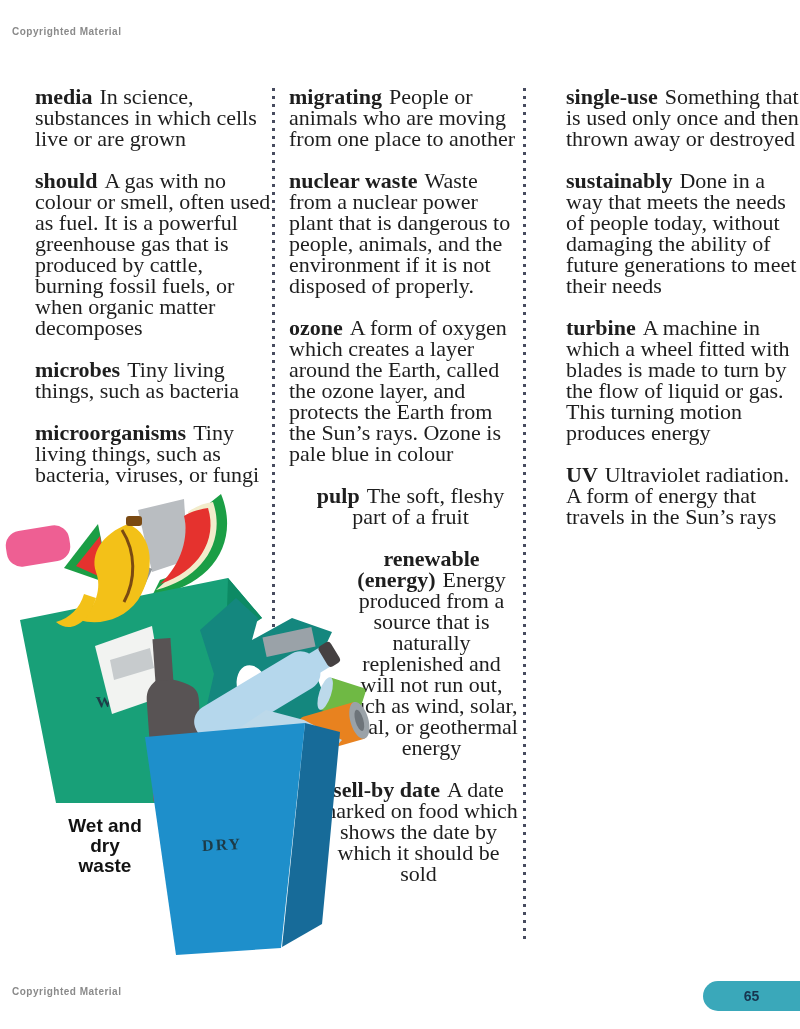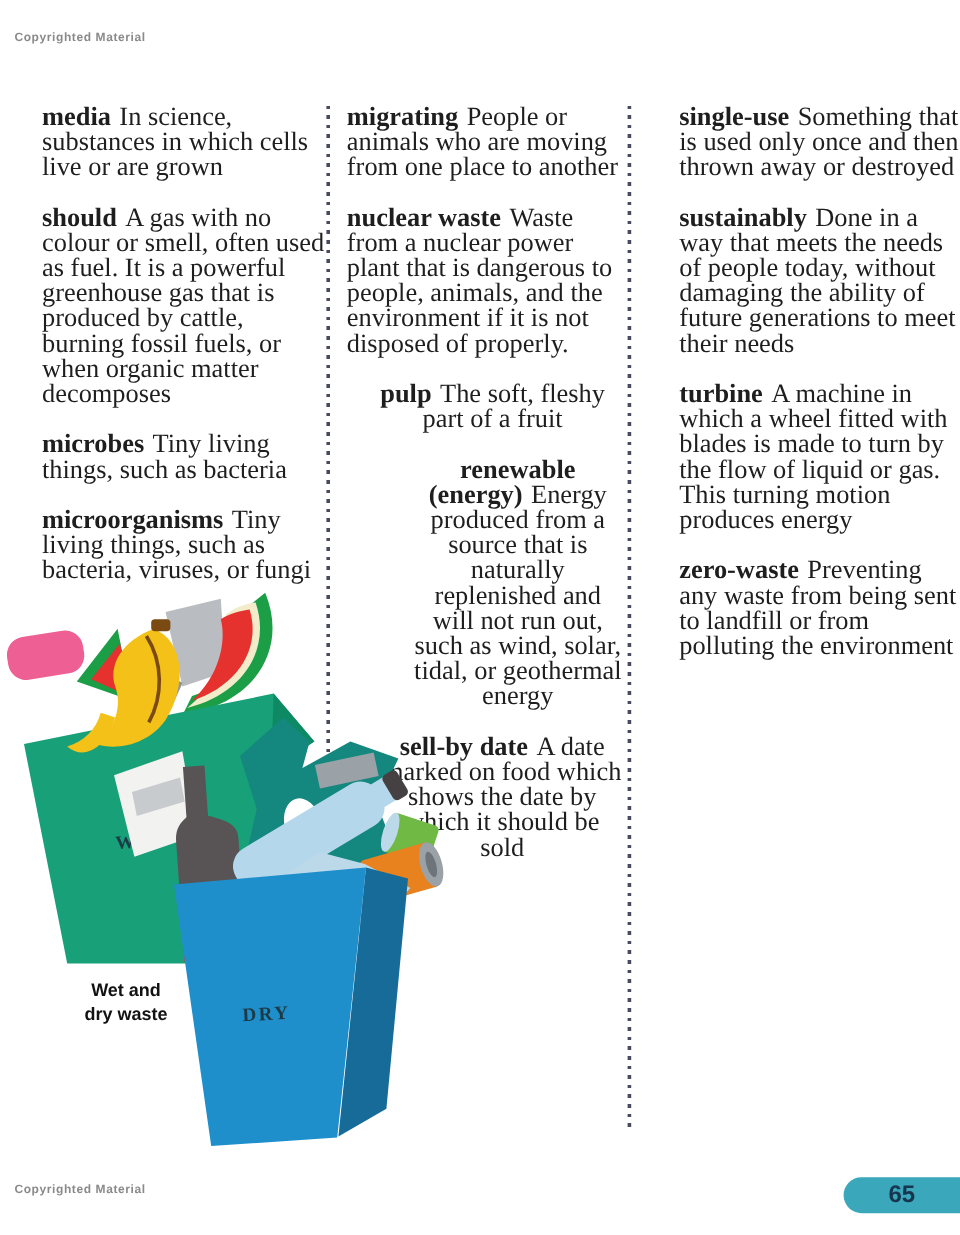--- a/index.html
+++ b/index.html
@@ -41,30 +41,30 @@
 
   .illustration{position:absolute;left:0;top:468px;width:400px;height:530px;}
   .illustration svg text{
     font-family:"Liberation Serif", serif;font-weight:bold;
     fill:#1d3b47;font-size:16px;letter-spacing:2px;
   }
   .caption{
     position:absolute;left:63px;top:816px;width:84px;
     text-align:center;
     font-family:"Liberation Sans", sans-serif;
-    font-weight:bold;font-size:15px;line-height:20px;color:#121212;
+    font-weight:bold;font-size:19px;line-height:20px;color:#121212;
   }
   .page-badge{
     position:absolute;left:703px;top:981px;width:97px;height:30px;
     background:#3aa8ba;border-radius:16px 0 0 16px;
     display:flex;align-items:center;justify-content:center;
   }
   .page-badge span{
     font-family:"Liberation Sans", sans-serif;
-    font-weight:bold;font-size:20px;color:#17354f;
+    font-weight:bold;font-size:14px;color:#17354f;
   }
 </style>
 </head>
 <body>
 
 <div class="page">
 
   <div class="copyright top">Copyrighted Material</div>
 
   <div class="col col1">
@@ -82,20 +82,23 @@
     </div>
   </div>
 
   <div class="col col2">
     <div class="entry">
       <span class="term">migrating</span><span class="def">People or animals who are moving from one place to another</span>
     </div>
     <div class="entry">
       <span class="term">nuclear waste</span><span class="def">Waste from a nuclear power plant that is dangerous to people, animals, and the environment if it is not disposed of properly.</span>
     </div>
+    <div class="entry">
+      <span class="term">ozone</span><span class="def">A form of oxygen which creates a layer around the Earth, called the ozone layer, and protects the Earth from the Sun’s rays. Ozone is pale blue in colour</span>
+    </div>
     <div class="entry center-pulp">
       <span class="term">pulp</span><span class="def">The soft, fleshy part of a fruit</span>
     </div>
     <div class="entry center-renew">
       <span class="term">renewable (energy)</span><span class="def">Energy produced from a source that is naturally replenished and will not run out, such as wind, solar, tidal, or geothermal energy</span>
     </div>
     <div class="entry center-sell">
       <span class="term">sell-by date</span><span class="def">A date marked on food which shows the date by which it should be sold</span>
     </div>
   </div>
@@ -104,21 +107,21 @@
     <div class="entry">
       <span class="term">single-use</span><span class="def">Something that is used only once and then thrown away or destroyed</span>
     </div>
     <div class="entry">
       <span class="term">sustainably</span><span class="def">Done in a way that meets the needs of people today, without damaging the ability of future generations to meet their needs</span>
     </div>
     <div class="entry">
       <span class="term">turbine</span><span class="def">A machine in which a wheel fitted with blades is made to turn by the flow of liquid or gas. This turning motion produces energy</span>
     </div>
     <div class="entry">
-      <span class="term">zero-waste</span><span class="def">Preventing any waste from being sent to landfill or from polluting the environment</span>
+      <span class="term">UV</span><span class="def">Ultraviolet radiation. A form of energy that travels in the Sun’s rays</span>
     </div>
   </div>
 
   <div class="dots left"></div>
   <div class="dots right"></div>
 
   <div class="illustration">
     <svg width="400" height="530" viewBox="0 0 400 530" xmlns="http://www.w3.org/2000/svg">
 
       <g transform="rotate(-9 38 78)">

